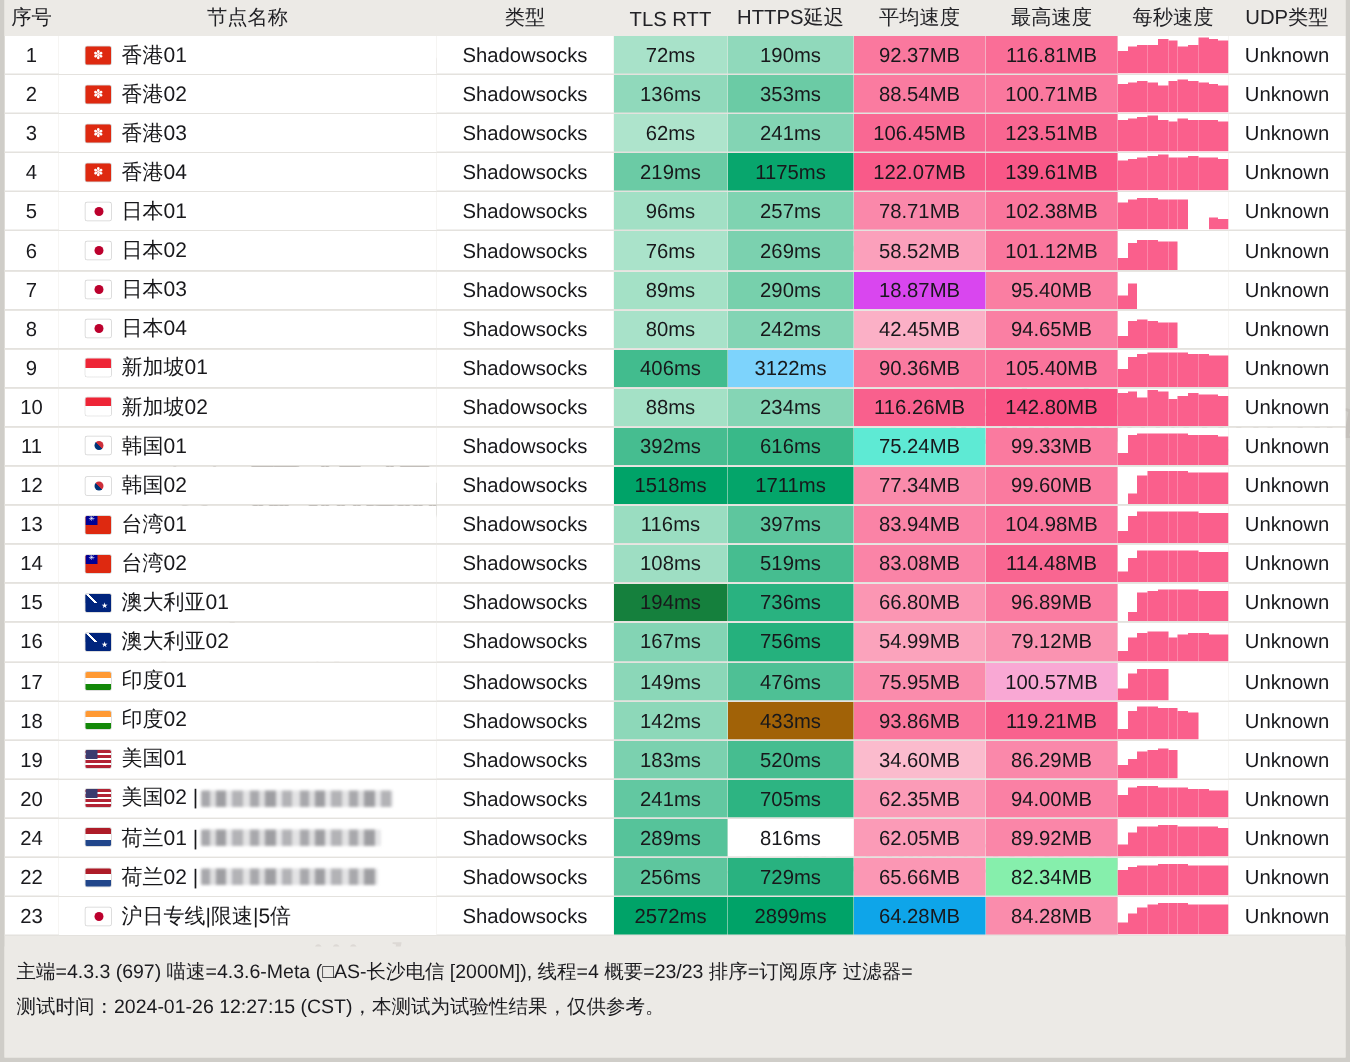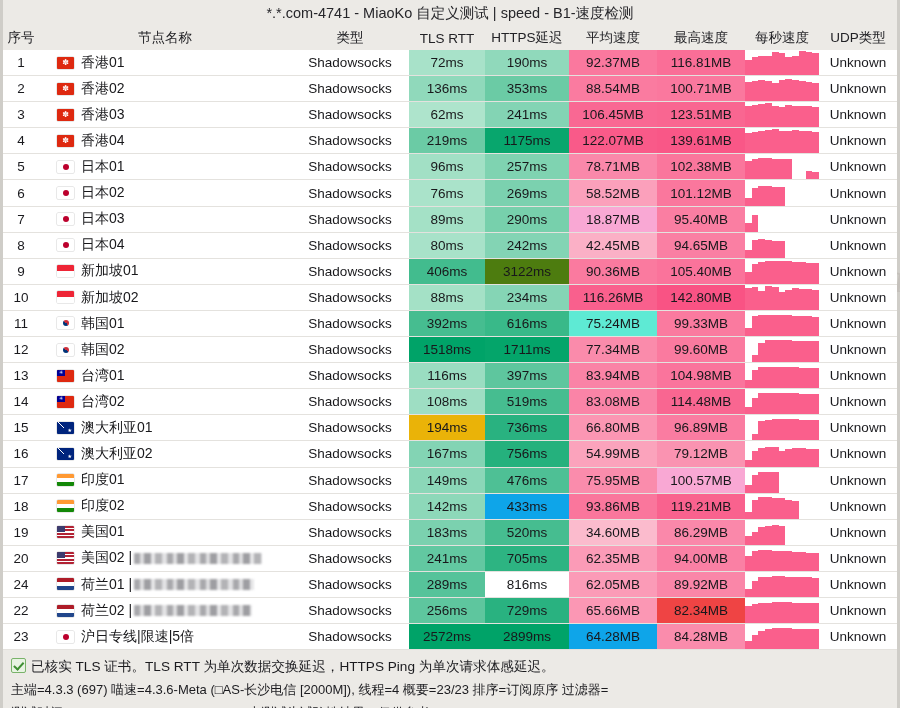--- a/index.html
+++ b/index.html
@@ -125,23 +125,20 @@
     <div class="wm-text" style="left:250px;top:18px;">Toaijichang</div>
     <div class="wm-text" style="left:560px;top:130px;">aijichang</div>
     <div class="wm-text" style="left:620px;top:250px;">爱机场@aijichang</div>
     <div class="wm-text" style="left:70px;top:400px;">aijichang</div>
     <div class="wm-text" style="left:480px;top:540px;">爱机场@aijichang</div>
     <div class="wm-text" style="left:180px;top:620px;">aijichang</div>
     <div class="wm-mark">〶</div>
     <div class="wm-logo">爱机场</div>
   </div>
 
-  <div class="titlebar">
-    <span>*.*.com-4741 - MiaoKo 自定义测试 | speed - B1-速度检测</span>
-  </div>
 
   <div class="table-wrap">
     <table>
       <thead>
         <tr>
           <th style="width:36px">序号</th>
           <th style="width:252px">节点名称</th>
           <th style="width:118px">类型</th>
           <th style="width:76px">TLS RTT</th>
           <th style="width:84px">HTTPS延迟</th>
@@ -315,21 +312,21 @@
             <td class="udp">Unknown</td>
           </tr>
           <tr>
             <td class="idx">7</td>
             <td class="name"><span class="flag" style="background:#fff;position:absolute;">
                 <span style="position:absolute;left:50%;top:50%;transform:translate(-50%,-50%);width:6px;height:6px;border-radius:50%;background:#bc002d;"></span>
               </span><span class="nm">日本03</span></td>
             <td class="type">Shadowsocks</td>
             <td class="rtt" style="background:rgb(164,225,198)">89ms</td>
             <td class="https" style="background:rgb(119,208,172)">290ms</td>
-            <td class="avg" style="background:#f9a8d4">18.87MB</td>
+            <td class="avg" style="background:#d946ef">18.87MB</td>
             <td class="max" style="background:rgb(250,126,162)">95.40MB</td>
             <td class="spark">
               <div class="bars">
                 <i style="height: 34%;"></i>
                 <i style="height: 66%;"></i>
                 <i style="height: 0%;"></i>
                 <i style="height: 0%;"></i>
                 <i style="height: 0%;"></i>
                 <i style="height: 0%;"></i>
                 <i style="height: 0%;"></i>
@@ -366,21 +363,21 @@
                 <i style="height: 0%;"></i>
               </div>
             </td>
             <td class="udp">Unknown</td>
           </tr>
           <tr>
             <td class="idx">9</td>
             <td class="name"><span class="flag" style="background:linear-gradient(#ee2536 0 50%,#fff 50% 100%);position:absolute;"></span><span class="nm">新加坡01</span></td>
             <td class="type">Shadowsocks</td>
             <td class="rtt" style="background:rgb(66,188,142)">406ms</td>
-            <td class="https" style="background:#4d7c0f">3122ms</td>
+            <td class="https" style="background:#7dd3fc">3122ms</td>
             <td class="avg" style="background:rgb(250,122,159)">90.36MB</td>
             <td class="max" style="background:rgb(250,115,155)">105.40MB</td>
             <td class="spark">
               <div class="bars">
                 <i style="height: 48%;"></i>
                 <i style="height: 78%;"></i>
                 <i style="height: 86%;"></i>
                 <i style="height: 90%;"></i>
                 <i style="height: 92%;"></i>
                 <i style="height: 90%;"></i>
@@ -528,21 +525,21 @@
             </td>
             <td class="udp">Unknown</td>
           </tr>
           <tr>
             <td class="idx">15</td>
             <td class="name"><span class="flag" style="background:#00247d;position:absolute;">
                 <span style="position:absolute;left:0;top:0;width:8px;height:6px;background:linear-gradient(45deg,#00247d 44%,#fff 44% 56%,#00247d 56%);"></span>
                 <span style="position:absolute;right:2px;bottom:1px;color:#fff;font-size:5px;line-height:5px;">★</span>
               </span><span class="nm">澳大利亚01</span></td>
             <td class="type">Shadowsocks</td>
-            <td class="rtt" style="background:#eab308">194ms</td>
+            <td class="rtt" style="background:#15803d">194ms</td>
             <td class="https" style="background:rgb(41,178,128)">736ms</td>
             <td class="avg" style="background:rgb(251,150,179)">66.80MB</td>
             <td class="max" style="background:rgb(250,124,161)">96.89MB</td>
             <td class="spark">
               <div class="bars">
                 <i style="height: 0%;"></i>
                 <i style="height: 24%;"></i>
                 <i style="height: 78%;"></i>
                 <i style="height: 82%;"></i>
                 <i style="height: 84%;"></i>
@@ -607,21 +604,21 @@
                 <i style="height: 0%;"></i>
               </div>
             </td>
             <td class="udp">Unknown</td>
           </tr>
           <tr>
             <td class="idx">18</td>
             <td class="name"><span class="flag" style="background:linear-gradient(#ff9933 0 33.3%,#fff 33.3% 66.6%,#138808 66.6% 100%);position:absolute;"></span><span class="nm">印度02</span></td>
             <td class="type">Shadowsocks</td>
             <td class="rtt" style="background:rgb(141,216,185)">142ms</td>
-            <td class="https" style="background:#0ea5e9">433ms</td>
+            <td class="https" style="background:#a16207">433ms</td>
             <td class="avg" style="background:rgb(250,118,156)">93.86MB</td>
             <td class="max" style="background:rgb(249,98,142)">119.21MB</td>
             <td class="spark">
               <div class="bars">
                 <i style="height: 28%;"></i>
                 <i style="height: 74%;"></i>
                 <i style="height: 86%;"></i>
                 <i style="height: 86%;"></i>
                 <i style="height: 84%;"></i>
                 <i style="height: 82%;"></i>
@@ -713,21 +710,21 @@
             </td>
             <td class="udp">Unknown</td>
           </tr>
           <tr>
             <td class="idx">22</td>
             <td class="name"><span class="flag" style="background:linear-gradient(#ae1c28 0 33.3%,#fff 33.3% 66.6%,#21468b 66.6% 100%);position:absolute;"></span><span class="nm">荷兰02 | </span><span class="redact" style="width:118px"></span></td>
             <td class="type">Shadowsocks</td>
             <td class="rtt" style="background:rgb(94,198,158)">256ms</td>
             <td class="https" style="background:rgb(41,178,128)">729ms</td>
             <td class="avg" style="background:rgb(251,151,180)">65.66MB</td>
-            <td class="max" style="background:#ef4444">82.34MB</td>
+            <td class="max" style="background:#86efac">82.34MB</td>
             <td class="spark">
               <div class="bars">
                 <i style="height: 68%;"></i>
                 <i style="height: 78%;"></i>
                 <i style="height: 80%;"></i>
                 <i style="height: 82%;"></i>
                 <i style="height: 84%;"></i>
                 <i style="height: 84%;"></i>
                 <i style="height: 84%;"></i>
                 <i style="height: 82%;"></i>
@@ -763,19 +760,16 @@
                 <i style="height: 80%;"></i>
               </div>
             </td>
             <td class="udp">Unknown</td>
           </tr>
         </tbody>
     </table>
   </div>
 
   <div class="footer">
-    <div class="fline">
-      <span class="check"></span><span>已核实 TLS 证书。TLS RTT 为单次数据交换延迟，HTTPS Ping 为单次请求体感延迟。</span>
-    </div>
     <div class="fline sm">主端=4.3.3 (697) 喵速=4.3.6-Meta (□AS-长沙电信 [2000M]), 线程=4 概要=23/23 排序=订阅原序 过滤器=</div>
     <div class="fline sm">测试时间：2024-01-26 12:27:15 (CST)，本测试为试验性结果，仅供参考。</div>
   </div>
 </div>
 
 </body></html>

